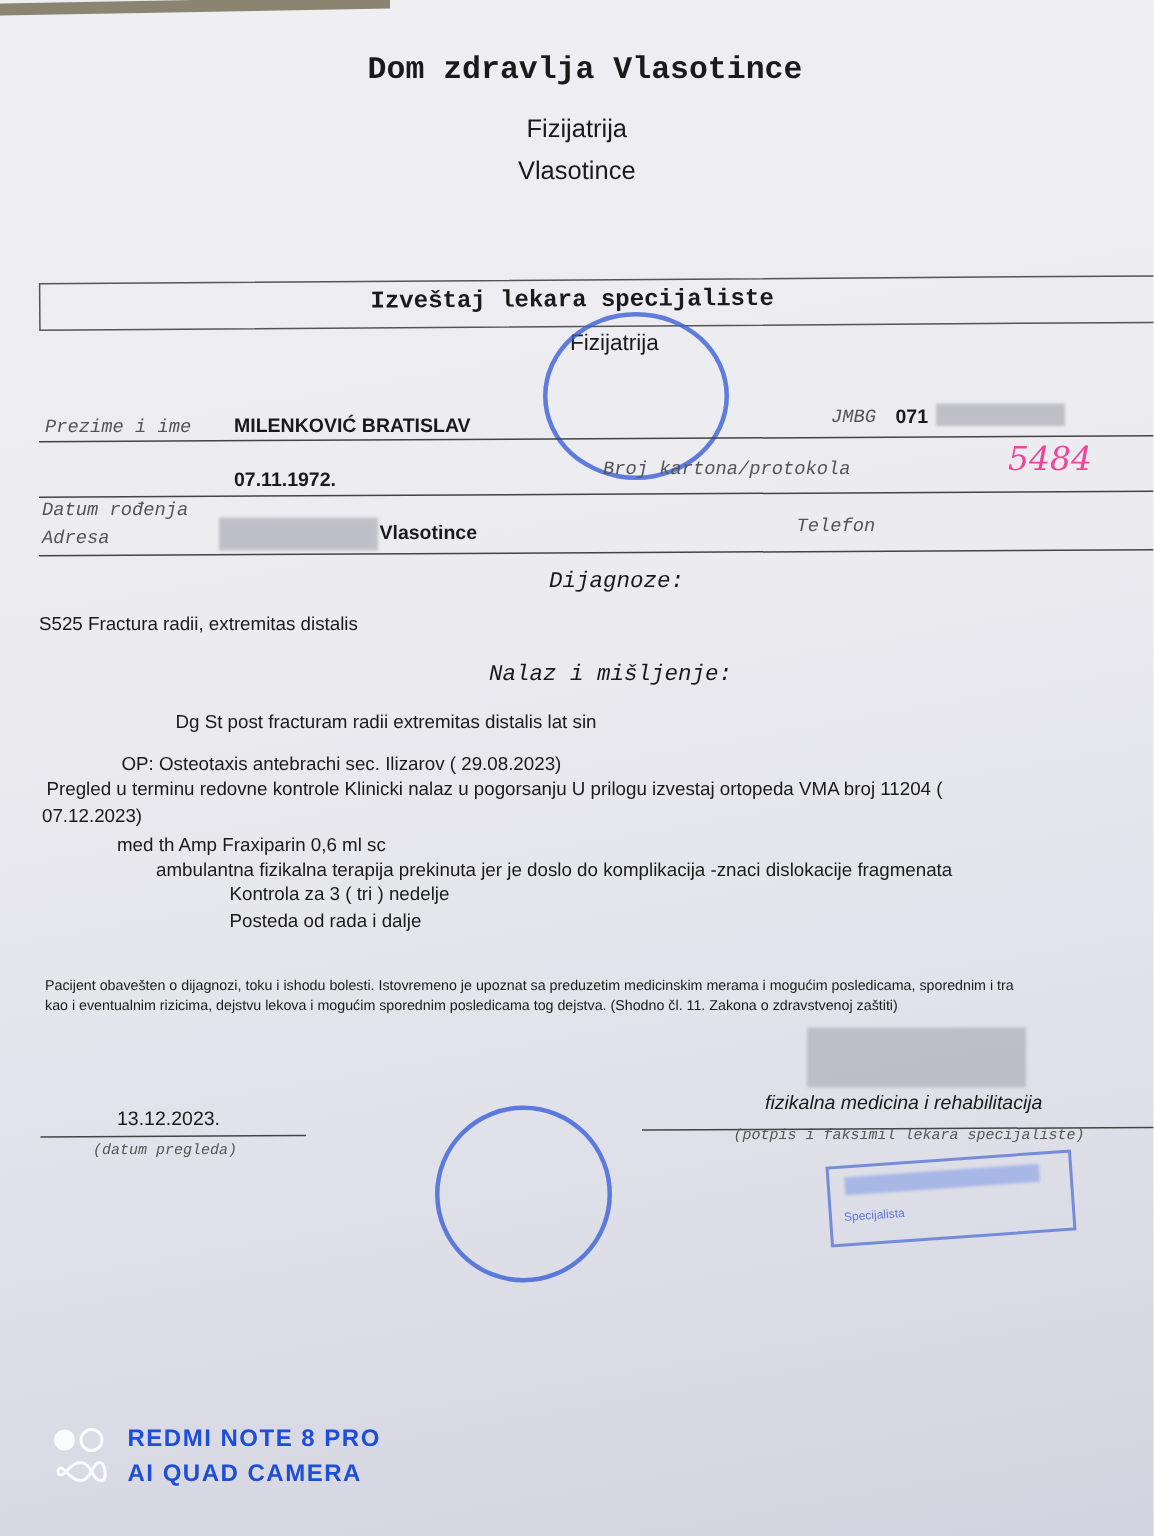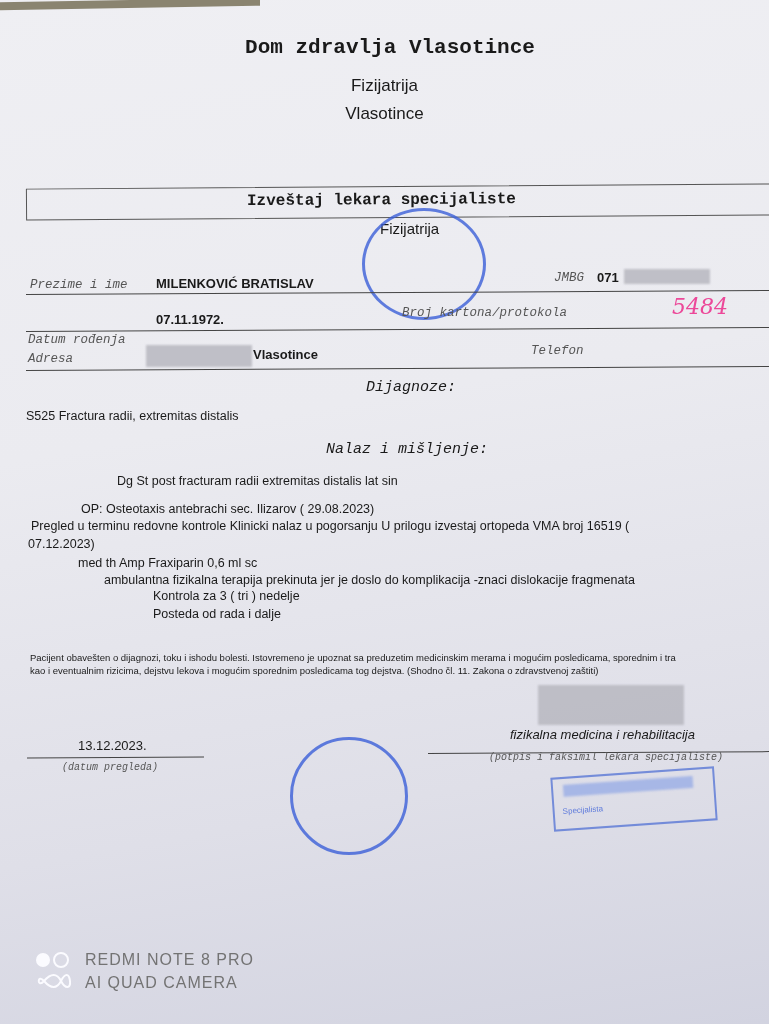--- a/index.html
+++ b/index.html
@@ -13,21 +13,21 @@
   .sub{left:0;right:0;text-align:center;font-size:17px;}
   .boxhdr{left:26px;top:186px;width:750px;height:30px;border:1px solid #555;transform:rotate(-0.4deg);}
   .boxhdr span{position:absolute;left:220px;top:4px;font-size:16px;font-weight:bold;}
   .line{position:absolute;height:1px;background:#444;transform:rotate(-0.3deg);}
   .lbl{font-style:italic;font-size:12.5px;color:#555;}
   .val{font-weight:bold;font-size:13px;}
   .blur{background:#b8b8c0;filter:blur(1px);opacity:.85;}
   .body-text{font-size:12.5px;}
   .small{font-size:9.5px;}
   .stamp{border:3px solid #3b5fd8;border-radius:50%;opacity:.8;}
-  .watermark{color:#737373;font-size:16px;letter-spacing:1px;}
+  .watermark{color:#1d4ed8;font-size:16px;letter-spacing:1px;font-weight:bold;}
   .hand{font-family:"DejaVu Serif",serif;color:#ec4899;font-size:22px;font-style:italic;}
 </style>
 </head>
 <body>
 
 <div class="topedge"></div>
 
 <div class="abs title mono">Dom zdravlja Vlasotince</div>
 <div class="abs sub" style="top:76px;">Fizijatrija</div>
 <div class="abs sub" style="top:104px;">Vlasotince</div>
@@ -57,21 +57,21 @@
 <div class="abs val" style="left:253px;top:347px;">Vlasotince</div>
 <div class="abs lbl mono" style="left:531px;top:344px;text-align:right;">Telefon</div>
 <div class="line" style="left:26px;top:368px;width:743px;"></div>
 
 <div class="abs mono" style="left:366px;top:379px;font-size:15px;font-style:italic;">Dijagnoze:</div>
 <div class="abs body-text" style="left:26px;top:409px;">S525 Fractura radii, extremitas distalis</div>
 
 <div class="abs mono" style="left:326px;top:441px;font-size:15px;font-style:italic;">Nalaz i mišljenje:</div>
 <div class="abs body-text" style="left:117px;top:474px;">Dg  St post fracturam radii extremitas distalis lat sin</div>
 <div class="abs body-text" style="left:65px;top:502px;margin-left:16px;">OP:  Osteotaxis antebrachi sec.  Ilizarov ( 29.08.2023)</div>
-<div class="abs body-text" style="left:31px;top:519px;">Pregled  u terminu redovne kontrole Klinicki nalaz u pogorsanju  U prilogu  izvestaj ortopeda VMA broj 16519  (</div>
+<div class="abs body-text" style="left:31px;top:519px;">Pregled  u terminu redovne kontrole Klinicki nalaz u pogorsanju  U prilogu  izvestaj ortopeda VMA broj 11204  (</div>
 <div class="abs body-text" style="left:28px;top:537px;">07.12.2023)</div>
 <div class="abs body-text" style="left:78px;top:556px;">med  th Amp Fraxiparin 0,6 ml sc</div>
 <div class="abs body-text" style="left:104px;top:573px;">ambulantna fizikalna terapija prekinuta jer je doslo do komplikacija -znaci dislokacije fragmenata</div>
 <div class="abs body-text" style="left:153px;top:589px;">Kontrola  za  3 ( tri ) nedelje</div>
 <div class="abs body-text" style="left:153px;top:607px;">Posteda od rada i dalje</div>
 
 <div class="abs small" style="left:30px;top:652px;white-space:nowrap;">Pacijent obavešten o dijagnozi, toku i ishodu bolesti. Istovremeno je upoznat sa preduzetim medicinskim merama i mogućim posledicama, sporednim i tra</div>
 <div class="abs small" style="left:30px;top:665px;white-space:nowrap;">kao i eventualnim rizicima, dejstvu lekova i mogućim sporednim posledicama tog dejstva. (Shodno čl. 11. Zakona o zdravstvenoj zaštiti)</div>
 
 <div class="abs blur" style="left:538px;top:685px;width:146px;height:40px;"></div>

